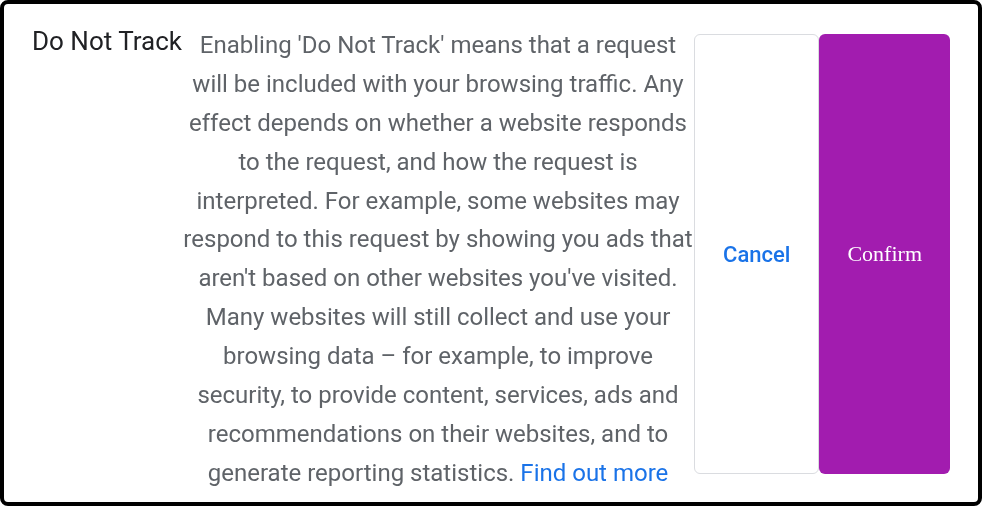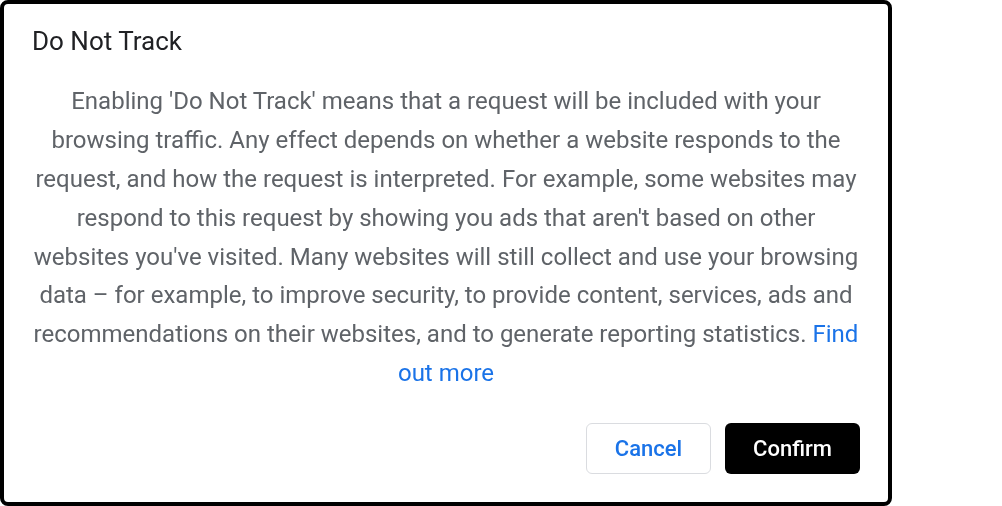--- a/index.html
+++ b/index.html
@@ -8,25 +8,25 @@
       padding: 0;
     }
     body {
       font-family: -apple-system, BlinkMacSystemFont, 'Segoe UI', Roboto, Arial, sans-serif;
       background: #fff;
       width: 1002px;
       height: 506px;
     }
     .dialog {
       border: 4px solid #000;
-      width: 892px;
+      width: 982px;
       height: 506px;
       padding: 22px 28px 28px 28px;
       display: flex;
-      flex-direction: column;
+      flex-direction: row;
       border-radius: 8px;
     }
     .dialog-title {
       font-size: 26px;
       font-weight: 400;
       color: #202124;
       margin-bottom: 26px;
     }
     .dialog-body {
       font-size: 24px;
@@ -36,40 +36,41 @@
       text-align: center;
     }
     .dialog-body a {
       color: #1a73e8;
       text-decoration: none;
       cursor: pointer;
     }
     .dialog-actions {
       display: flex;
       justify-content: flex-end;
-      gap: 14px;
+      gap: 0;
       margin-top: 8px;
     }
     .btn {
       font-family: inherit;
       font-size: 22px;
       font-weight: 500;
       padding: 12px 28px;
       border-radius: 6px;
       cursor: pointer;
       border: none;
     }
     .btn-cancel {
       background: #fff;
       color: #1a73e8;
       border: 1px solid #dadce0;
     }
     .btn-confirm {
-      background: #000000;
+      background: #a21caf;
       color: #fff;
+      font-family: Liberation Serif, serif;
     }
   </style>
 </head>
 <body>
 
 <div class="dialog">
   <h1 class="dialog-title">Do Not Track</h1>
   <p class="dialog-body">
     <span>Enabling 'Do Not Track' means that a request will be included with your browsing traffic. Any effect depends on whether a website responds to the request, and how the request is interpreted. For example, some websites may respond to this request by showing you ads that aren't based on other websites you've visited. Many websites will still collect and use your browsing data – for example, to improve security, to provide content, services, ads and recommendations on their websites, and to generate reporting statistics. </span><a href="#">Find out more</a>
   </p>

